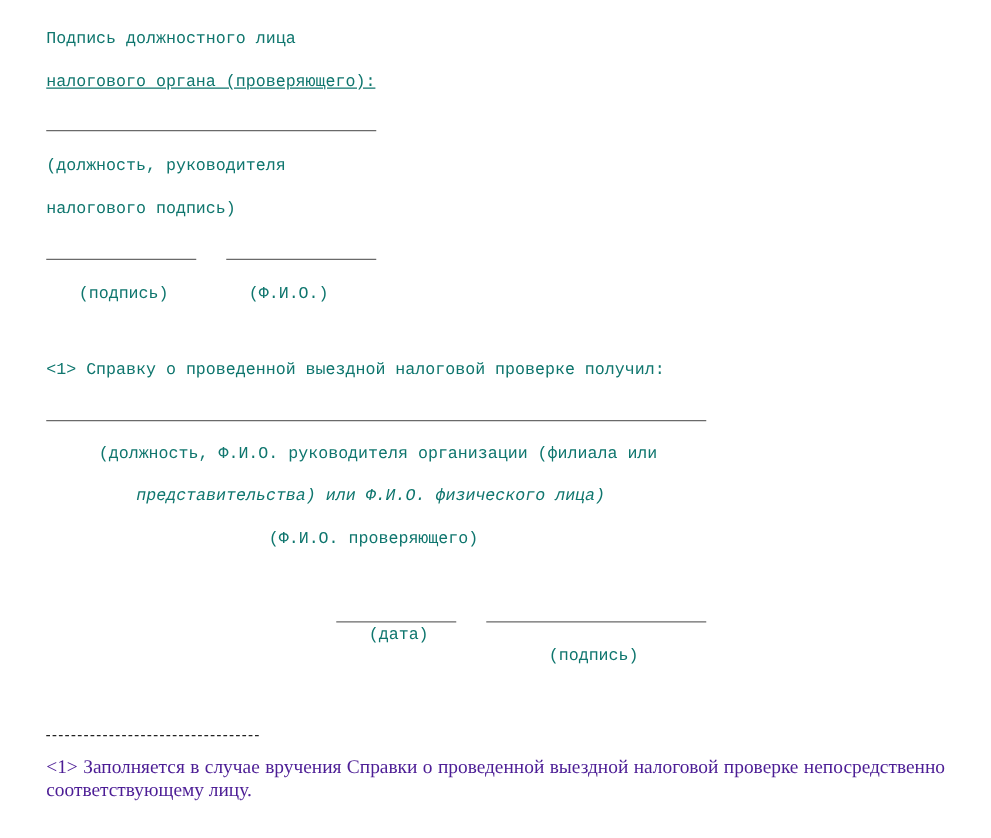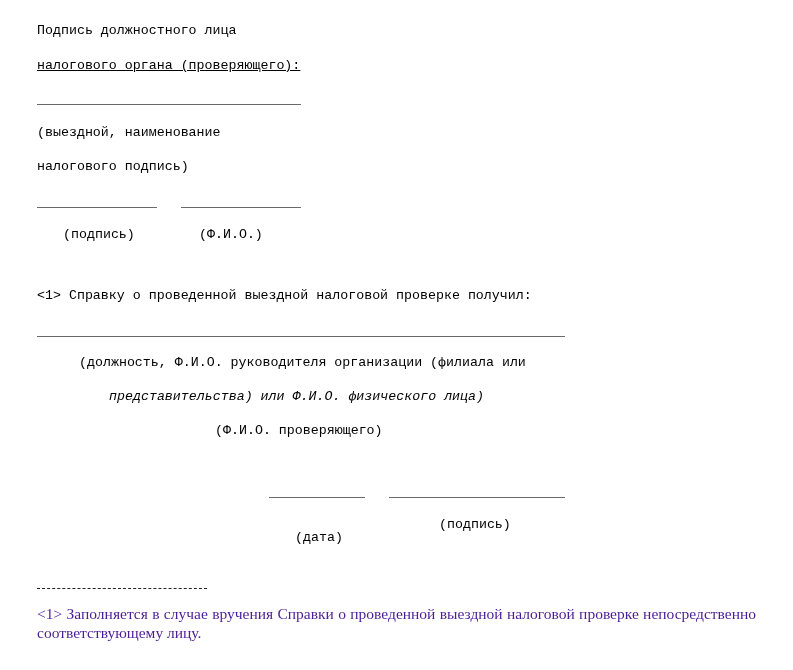--- a/index.html
+++ b/index.html
@@ -1,21 +1,21 @@
 <!DOCTYPE html>
 <html><head>
 <meta charset="utf-8">
 <style>
   html, body { margin: 0; padding: 0; background: #ffffff; }
   body { width: 793px; height: 670px; position: relative; overflow: hidden; }
   .mono {
     position: absolute;
     font-family: "Liberation Mono", "DejaVu Sans Mono", monospace;
     font-size: 13.3px;
-    color: #000000;
+    color: #0f766e;
     white-space: pre;
     line-height: 16px;
   }
   .uline {
     position: absolute;
     height: 0;
     border-top: 1px solid #6a6a6a;
   }
   .serif {
     position: absolute;
@@ -39,39 +39,39 @@
 </head>
 <body>
 
 <div>
 
   <div class="mono" style="left:37px; top:23px;">Подпись должностного лица</div>
   <div class="mono" style="left:37px; top:58px;text-decoration:underline;">налогового органа (проверяющего):</div>
 
   <div class="uline" style="left:37px; top:104px; width:264px;"></div>
 
-  <div class="mono" style="left:37px; top:125px;">(выездной, наименование</div>
+  <div class="mono" style="left:37px; top:125px;">(должность, руководителя</div>
   <div class="mono" style="left:37px; top:159px;">налогового подпись)</div>
 
   <div class="uline" style="left:37px; top:207px; width:120px;"></div>
   <div class="uline" style="left:181px; top:207px; width:120px;"></div>
 
   <div class="mono" style="left:63px; top:227px;">(подпись)</div>
   <div class="mono" style="left:199px; top:227px;">(Ф.И.О.)</div>
 
   <div class="mono" style="left:37px; top:288px;">&lt;1&gt; Справку о проведенной выездной налоговой проверке получил:</div>
 
   <div class="uline" style="left:37px; top:336px; width:528px;"></div>
 
   <div class="mono" style="left:79px; top:355px;">(должность, Ф.И.О. руководителя организации (филиала или</div>
   <div class="mono" style="left:109px; top:389px;font-style:italic;">представительства) или Ф.И.О. физического лица)</div>
   <div class="mono" style="left:215px; top:423px;">(Ф.И.О. проверяющего)</div>
 
   <div class="uline" style="left:269px; top:497px; width:96px;"></div>
   <div class="uline" style="left:389px; top:497px; width:176px;"></div>
 
-  <div class="mono" style="left:295px; top:530px;">(дата)</div>
+  <div class="mono" style="left:295px; top:500px;">(дата)</div>
   <div class="mono" style="left:439px; top:517px;">(подпись)</div>
 
   <div class="dashrule"></div>
   <div class="serif footnote">&lt;1&gt; Заполняется в случае вручения Справки о проведенной выездной налоговой проверке непосредственно соответствующему лицу.</div>
 
 </div>
 
 </body></html>

